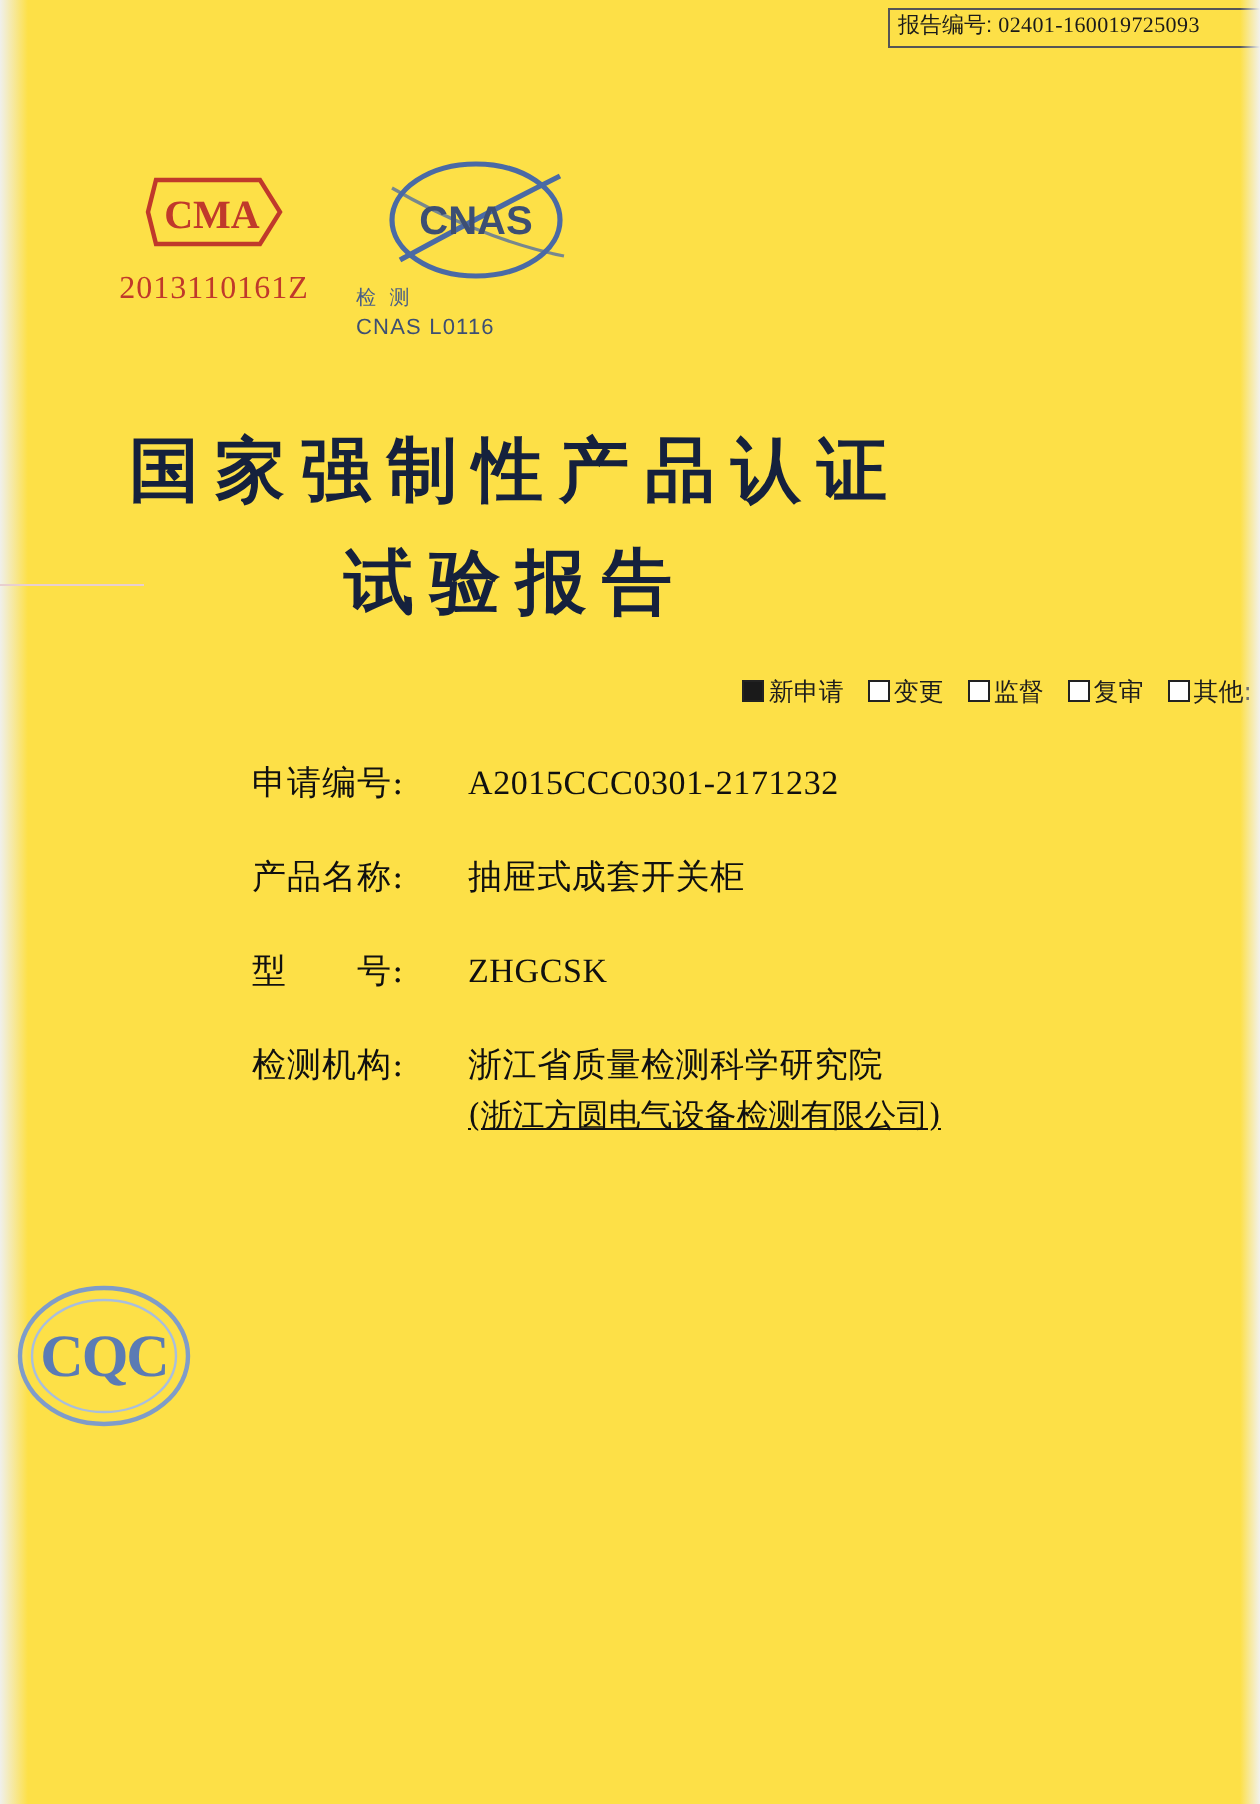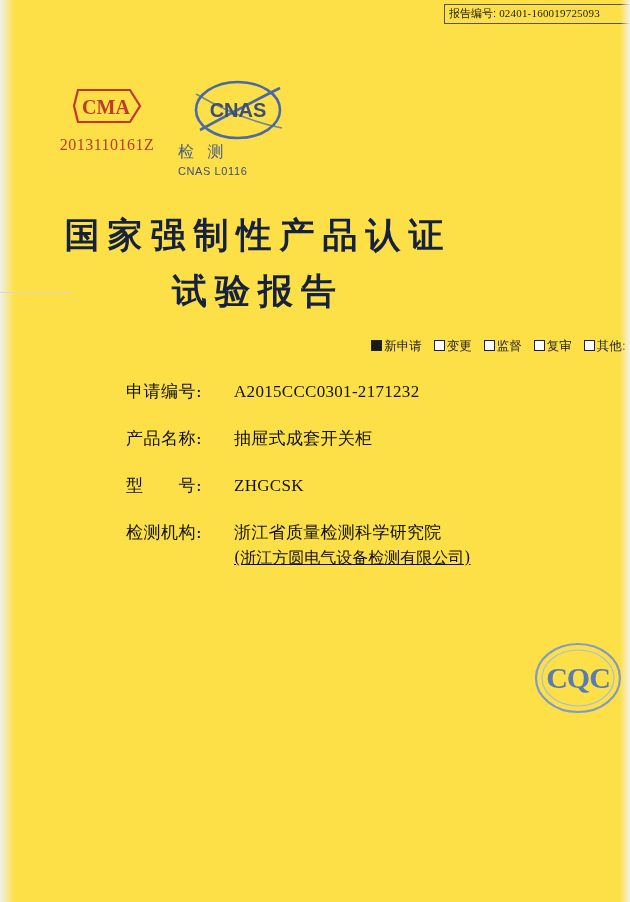--- a/index.html
+++ b/index.html
@@ -104,22 +104,22 @@
     width: 120px;
     text-align: left;
   }
   .cnas-mark {
     width: 104px;
     height: 68px;
     margin: 0 auto;
     position: relative;
   }
   .cnas-sub {
-    font-family: Liberation Mono, monospace;
-    font-size: 16px;
+    font-family: Liberation Sans, sans-serif;
+    font-size: 10px;
     color: #4a5f86;
     margin-top: -4px;
     letter-spacing: 2px;
   }
   .cnas-code {
     font-family: "Liberation Sans", sans-serif;
     font-size: 11px;
     color: #3d4f73;
     letter-spacing: 0.6px;
     margin-top: 2px;
@@ -210,21 +210,21 @@
     font-size: 16px;
     color: #101010;
     text-decoration: underline;
   }
   
   .cqc {
     position: absolute;
     top: 636px;
     left: 0;
     width: 630px;
-    text-align: right;
+    text-align: left;
   }
   .cqc svg { display: inline-block; }
 </style>
 </head>
 <body>
 
 <div class="page">
 
   <div class="scan-line"></div>
 

